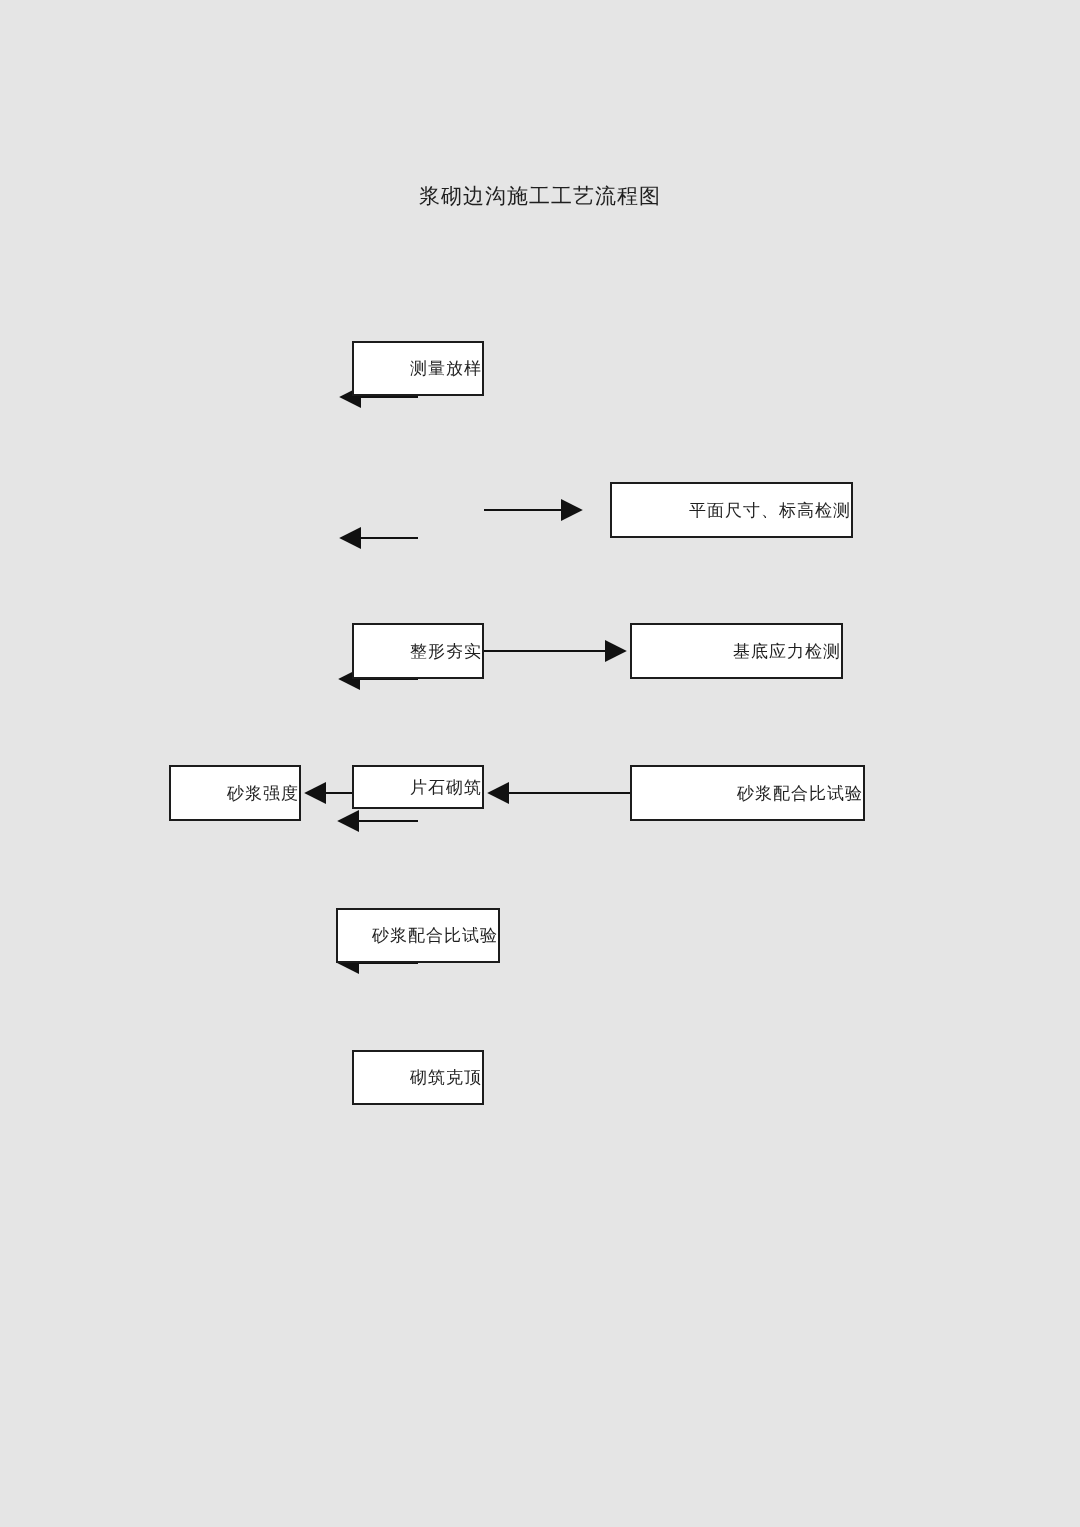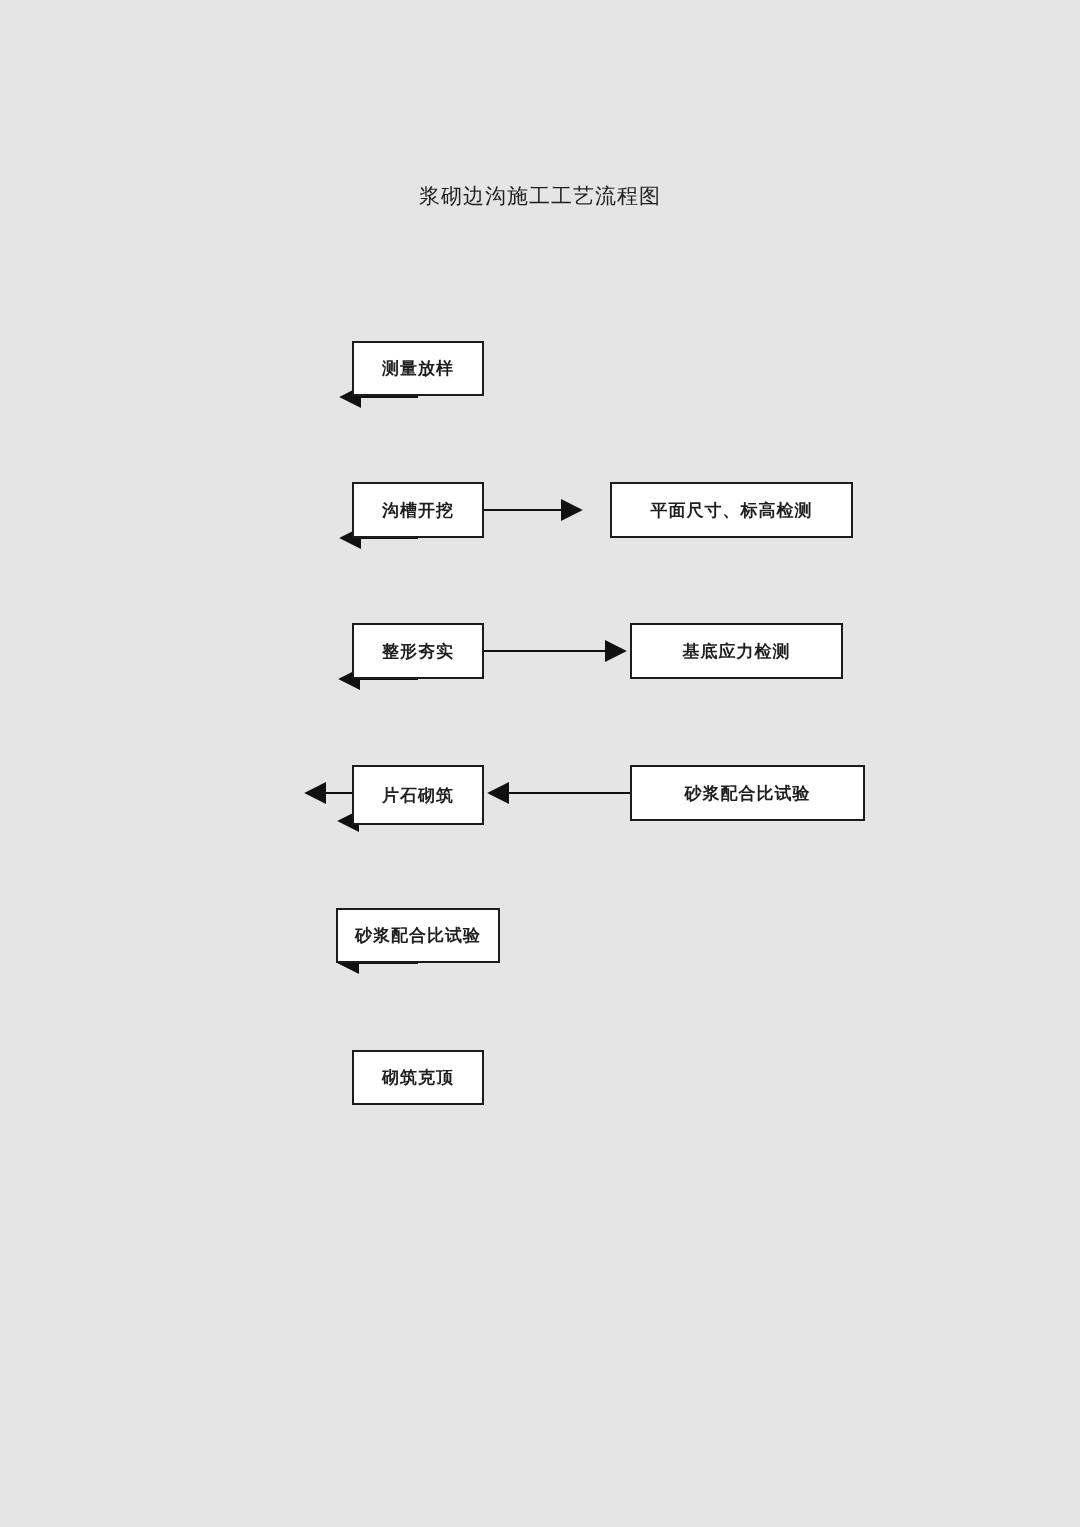--- a/index.html
+++ b/index.html
@@ -35,27 +35,26 @@
     left: 0;
     top: 0;
   }
   .node-box {
     position: absolute;
     box-sizing: border-box;
     border: 2px solid #1c1c1c;
     background: #ffffff;
     display: flex;
     align-items: center;
-    justify-content: center;
+    justify-content: flex-end;
     color: #1f1f1f;
     font-size: 17px;
     letter-spacing: 1px;
     font-family: "DejaVu Serif", "Liberation Serif", serif;
     white-space: nowrap;
-    font-weight: bold;
   }
   .node-label {
     display: block;
     line-height: 1;
   }
 </style>
 </head>
 <body>
 
 <div id="page">
@@ -106,38 +105,38 @@
 
     <g>
       <line x1="418" y1="963" x2="418" y2="1042" stroke="#111111" stroke-width="2" marker-end="url(#arrowHead)" transform="rotate(90 418 963)"></line>
     </g>
   </svg>
 
   <div class="node-box" style="left:352px; top:341px; width:132px; height:55px;">
     <span class="node-label">测量放样</span>
   </div>
 
-  <div class="node-box" style="left:352px; top:482px; width:132px; height:56px;">
-    <span class="node-label">沟槽开挖</span>
-  </div>
 
   <div class="node-box" style="left:586px; top:482px; width:243px; height:56px;margin-left:24px;">
     <span class="node-label">平面尺寸、标高检测</span>
   </div>
 
   <div class="node-box" style="left:630px; top:623px; width:213px; height:56px;">
     <span class="node-label">基底应力检测</span>
   </div>
 
   <div class="node-box" style="left:352px; top:623px; width:132px; height:56px;">
     <span class="node-label">整形夯实</span>
   </div>
 
+  <div class="node-box" style="left:169px; top:765px; width:132px; height:56px;">
+    <span class="node-label">砂浆强度</span>
+  </div>
 
-  <div class="node-box" style="left:352px; top:765px; width:132px; height:60px;">
+  <div class="node-box" style="left:352px; top:765px; width:132px; height:44px;">
     <span class="node-label">片石砌筑</span>
   </div>
 
   <div class="node-box" style="left:630px; top:765px; width:235px; height:56px;">
     <span class="node-label">砂浆配合比试验</span>
   </div>
 
   <div class="node-box" style="left:336px; top:908px; width:164px; height:55px;">
     <span class="node-label">砂浆配合比试验</span>
   </div>

